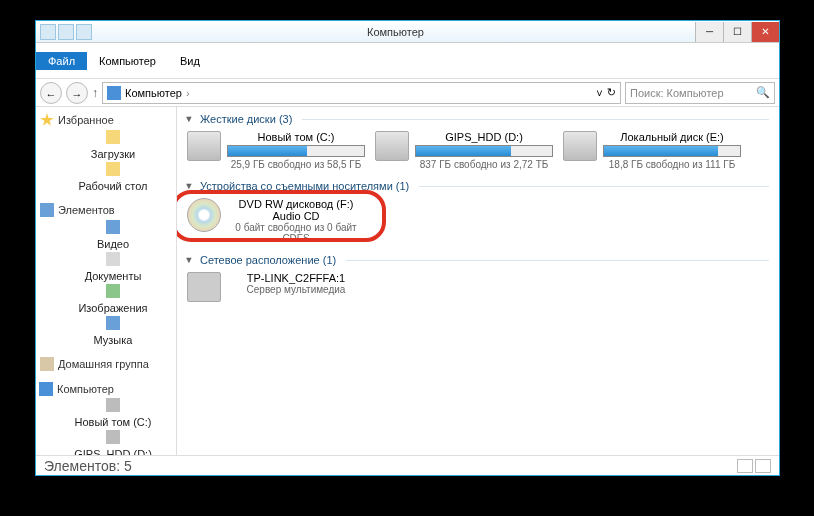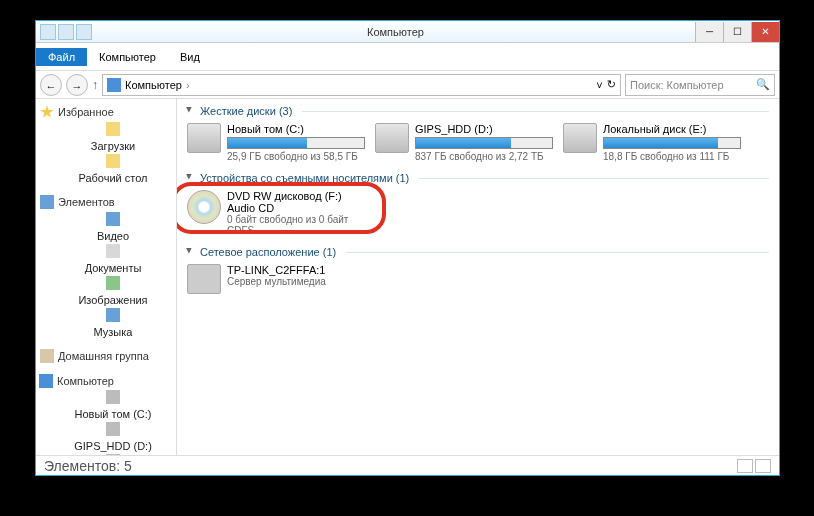--- a/index.html
+++ b/index.html
@@ -5,21 +5,21 @@
 * { box-sizing: border-box; margin: 0; padding: 0; font-family: "Segoe UI", Tahoma, sans-serif; }
 body { width: 814px; height: 516px; background: #000; position: relative; }
 .window { position: absolute; top: 20px; left: 35px; width: 745px; height: 456px; background: #fff; border: 1px solid #2aa6d8; display: flex; flex-direction: column; }
 .titlebar { height: 22px; background: linear-gradient(#fff,#e8f4fb); display: flex; align-items: center; border-bottom: 1px solid #ccc; }
 .titlebar .qat { display: flex; gap: 2px; padding: 0 4px; }
 .qat-btn { width: 16px; height: 16px; background: #d7e9f5; border: 1px solid #9cc7e0; }
 .titlebar .title { flex: 1; text-align: center; font-size: 11px; color: #333; }
 .win-ctrl { display: flex; }
 .win-ctrl div { width: 28px; height: 20px; border-left: 1px solid #bbb; display: flex; align-items: center; justify-content: center; font-size: 10px; background: #eee; }
 .win-ctrl .close { background: #d24a3d; color: #fff; }
-.ribbon { height: 28px; background: #fff; display: flex; align-items: center; border-bottom: 1px solid #ddd; font-size: 11px; }
+.ribbon { height: 36px; background: #fff; display: flex; align-items: center; border-bottom: 1px solid #ddd; font-size: 11px; }
 .ribbon .tab { padding: 3px 12px; cursor: pointer; }
 .ribbon .tab.active { background: #1979ca; color: #fff; }
 .addrbar { height: 28px; display: flex; align-items: center; padding: 2px 4px; gap: 4px; border-bottom: 1px solid #ddd; }
 .nav-btn { width: 22px; height: 22px; border: 1px solid #bbb; border-radius: 50%; display: flex; align-items: center; justify-content: center; font-size: 11px; background: #f5f5f5; }
 .addr { flex: 1; height: 22px; border: 1px solid #bbb; display: flex; align-items: center; padding: 0 4px; font-size: 11px; gap: 4px; }
 .addr .ico { width: 14px; height: 14px; background: #4a90d9; }
 .addr .arrow { color: #888; }
 .addr .refresh { margin-left: auto; }
 .search { width: 150px; height: 22px; border: 1px solid #bbb; font-size: 11px; color: #888; padding: 0 4px; display: flex; align-items: center; gap: 4px; }
 .body { flex: 1; display: flex; overflow: hidden; }
@@ -180,21 +180,21 @@
       </div>
 
       <div class="sb-group">
         <div class="sb-hdr">
             <span class="ico net"></span>
             <span>Сеть</span>
           </div>
       </div>
     </div>
 
-    <div class="content" style="position:relative;">
+    <div class="content" style="position:relative;text-align:center;">
 
       <div class="section">
         <div class="sec-hdr">
             <span class="chev">▸</span>
             <span>Жесткие диски (3)</span>
           </div>
         <div class="drives">
           <div class="drive">
             <div class="drive-ico"></div>
             <div class="drive-info">

